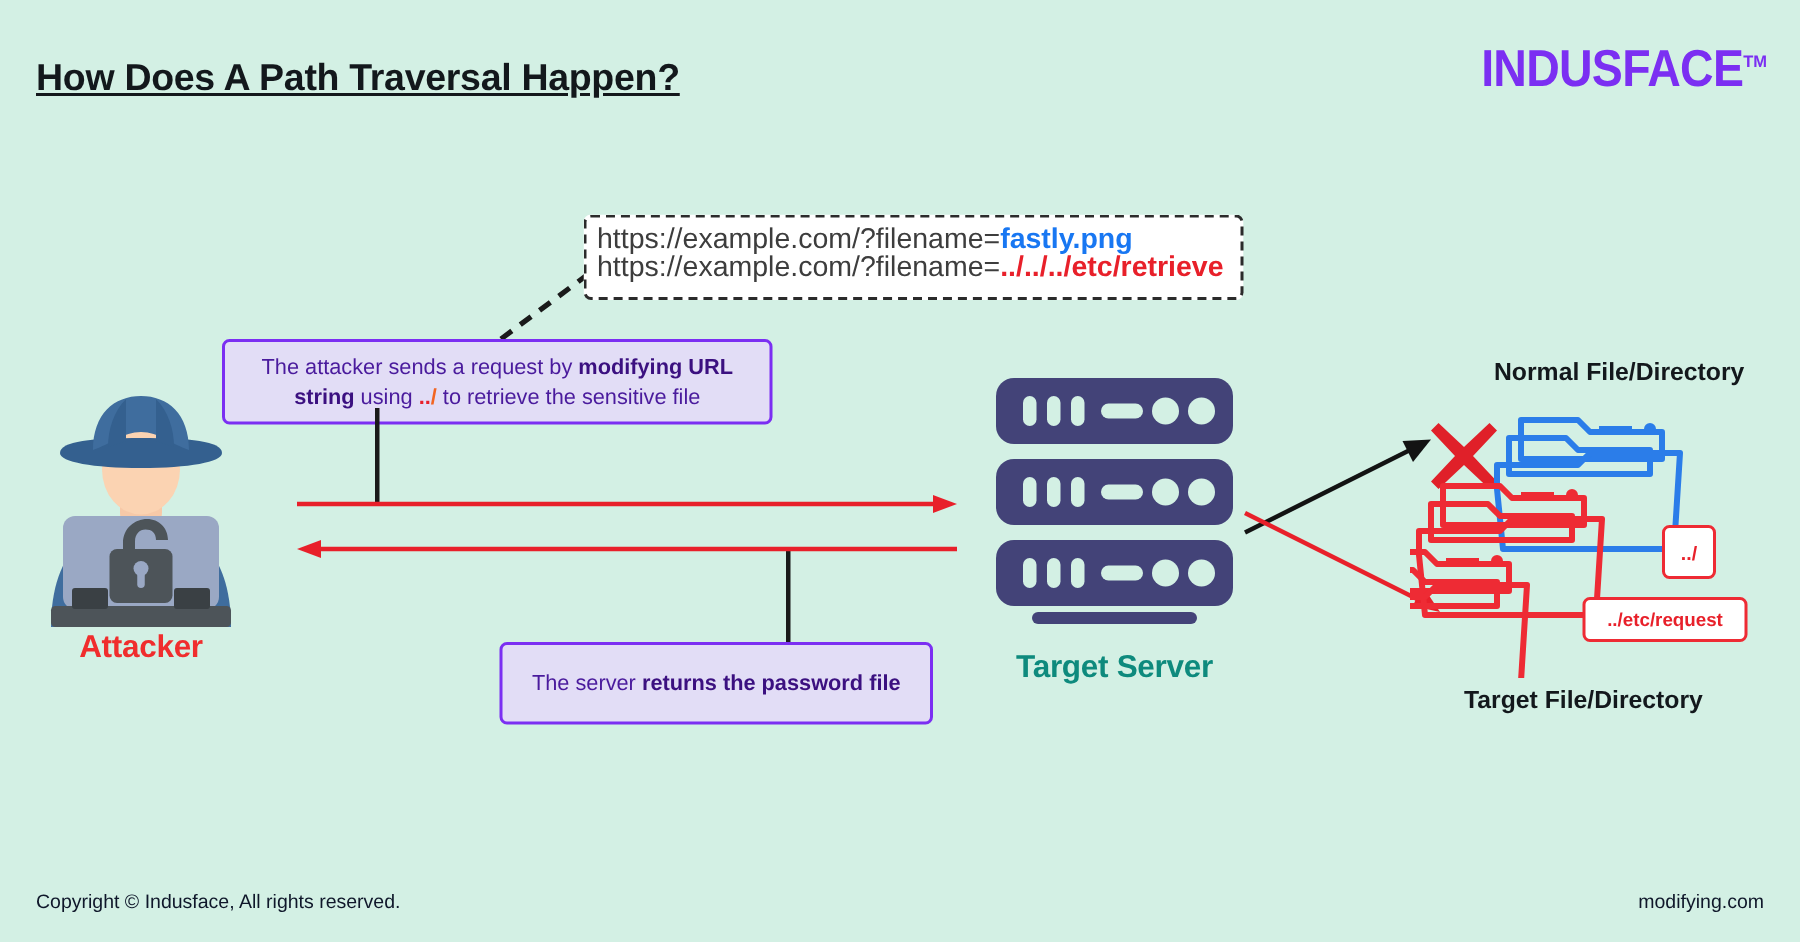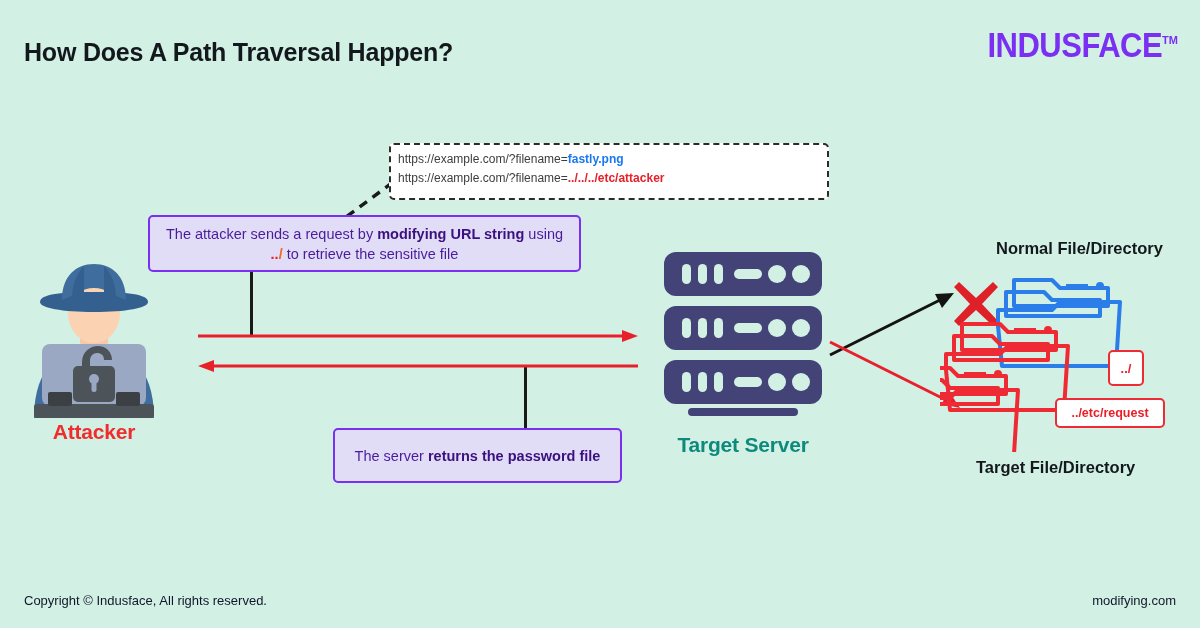--- a/index.html
+++ b/index.html
@@ -9,57 +9,57 @@
     background:#d3f0e4;
     font-family:"Liberation Sans", sans-serif;
     overflow:hidden;position:relative;
   }
   .stage{position:absolute;inset:0;}
 
   
   .title{
     position:absolute;left:24px;top:38px;
     font-size:25px;font-weight:bold;color:#13181c;
-    letter-spacing:-0.2px;white-space:nowrap;
+    letter-spacing:-0.2px;white-space:nowrap;text-decoration:underline;
   }
   .logo{
     position:absolute;right:22px;top:28px;
     font-size:31px;font-weight:bold;color:#7b2ff2;
     letter-spacing:-0.5px;transform:scaleY(1.12);
     transform-origin:right center;white-space:nowrap;
   }
   .logo .tm{
     font-size:11px;vertical-align:super;letter-spacing:0;
     transform:scaleY(.9);display:inline-block;
   }
 
   
   .url-box{
     position:absolute;left:389px;top:143px;width:440px;height:57px;
     background:#ffffff;border:2px dashed #2b2b2b;border-radius:5px;
     box-sizing:border-box;padding:5px 0 0 7px;
   }
   .url-line{
-    font-size:12px;color:#3d3d3d;line-height:19px;white-space:nowrap;
+    font-size:19px;color:#3d3d3d;line-height:19px;white-space:nowrap;
   }
   .url-blue{color:#1877f2;font-weight:bold;}
   .url-red{color:#e8202a;font-weight:bold;}
 
   
   .leader{position:absolute;left:330px;top:170px;width:80px;height:60px;}
 
   
   .note{
     position:absolute;background:#e2ddf6;border:2px solid #7b2ff2;
     border-radius:5px;box-sizing:border-box;
     color:#4a1b9d;font-size:14.5px;line-height:20px;text-align:center;
     display:flex;align-items:center;justify-content:center;
   }
   .note b{color:#3b1080;font-weight:bold;}
-  .note-attacker{left:148px;top:215px;width:433px;height:57px;padding:0 12px;}
+  .note-attacker{left:148px;top:226px;width:367px;height:57px;padding:0 12px;}
   .note-server{left:333px;top:428px;width:289px;height:55px;padding:0 1px;}
   .dd-red{color:#e8202a;font-weight:bold;}
   .dd-slash{color:#f26522;font-weight:bold;}
 
   
   .vline{position:absolute;background:#1a1a1a;width:3px;}
   .v1{left:250px;top:272px;height:65px;}
   .v2{left:524px;top:366px;height:62px;}
 
   
@@ -116,21 +116,21 @@
 
   <svg class="leader" viewBox="0 0 80 60">
     <line x1="4" y1="56" x2="74" y2="4" stroke="#1a1a1a" stroke-width="3.5" stroke-dasharray="9,7"></line>
   </svg>
 
   <div class="url-box">
     <div class="url-line">
       <span>https://example.com/?filename=</span><span class="url-blue">fastly.png</span>
     </div>
     <div class="url-line">
-      <span>https://example.com/?filename=</span><span class="url-red">../../../etc/attacker</span>
+      <span>https://example.com/?filename=</span><span class="url-red">../../../etc/retrieve</span>
     </div>
   </div>
 
   <div class="note note-attacker">
     <div>
       <span>The attacker sends a request by </span><b>modifying URL string</b><span> using </span><span class="dd-red">..</span><span class="dd-slash">/</span><span> to retrieve the sensitive file</span>
     </div>
   </div>
 
   <div class="note note-server">

